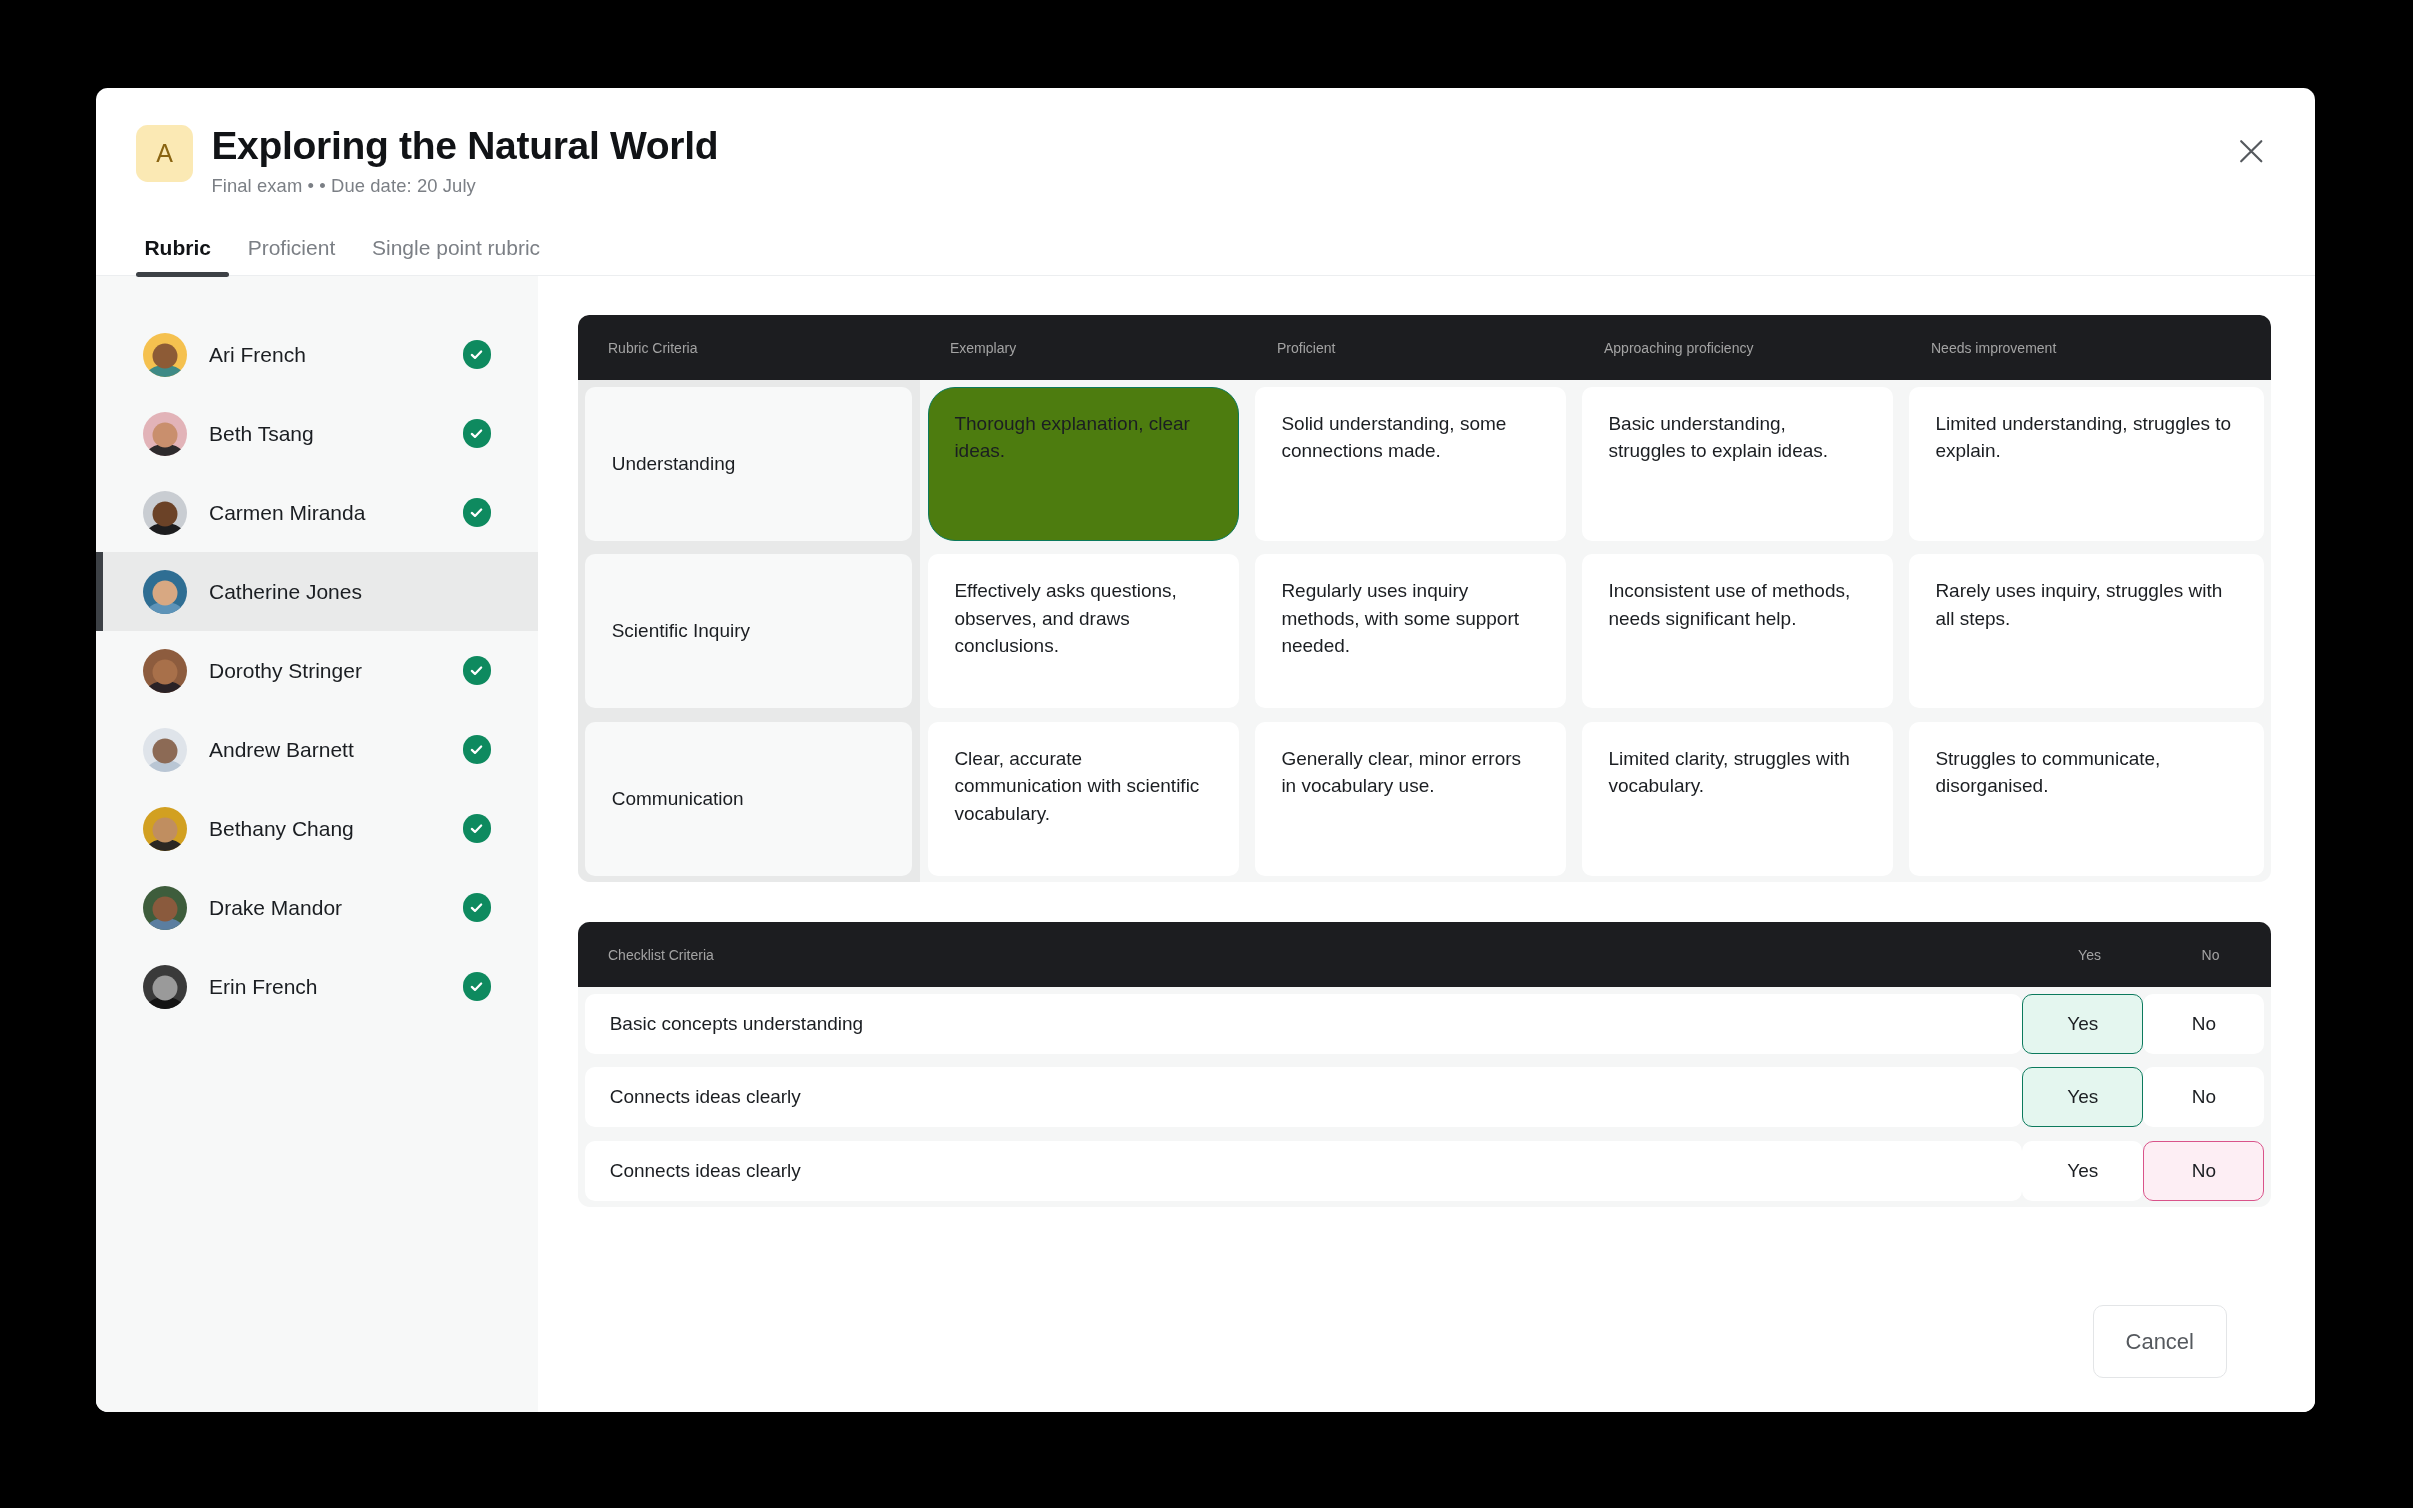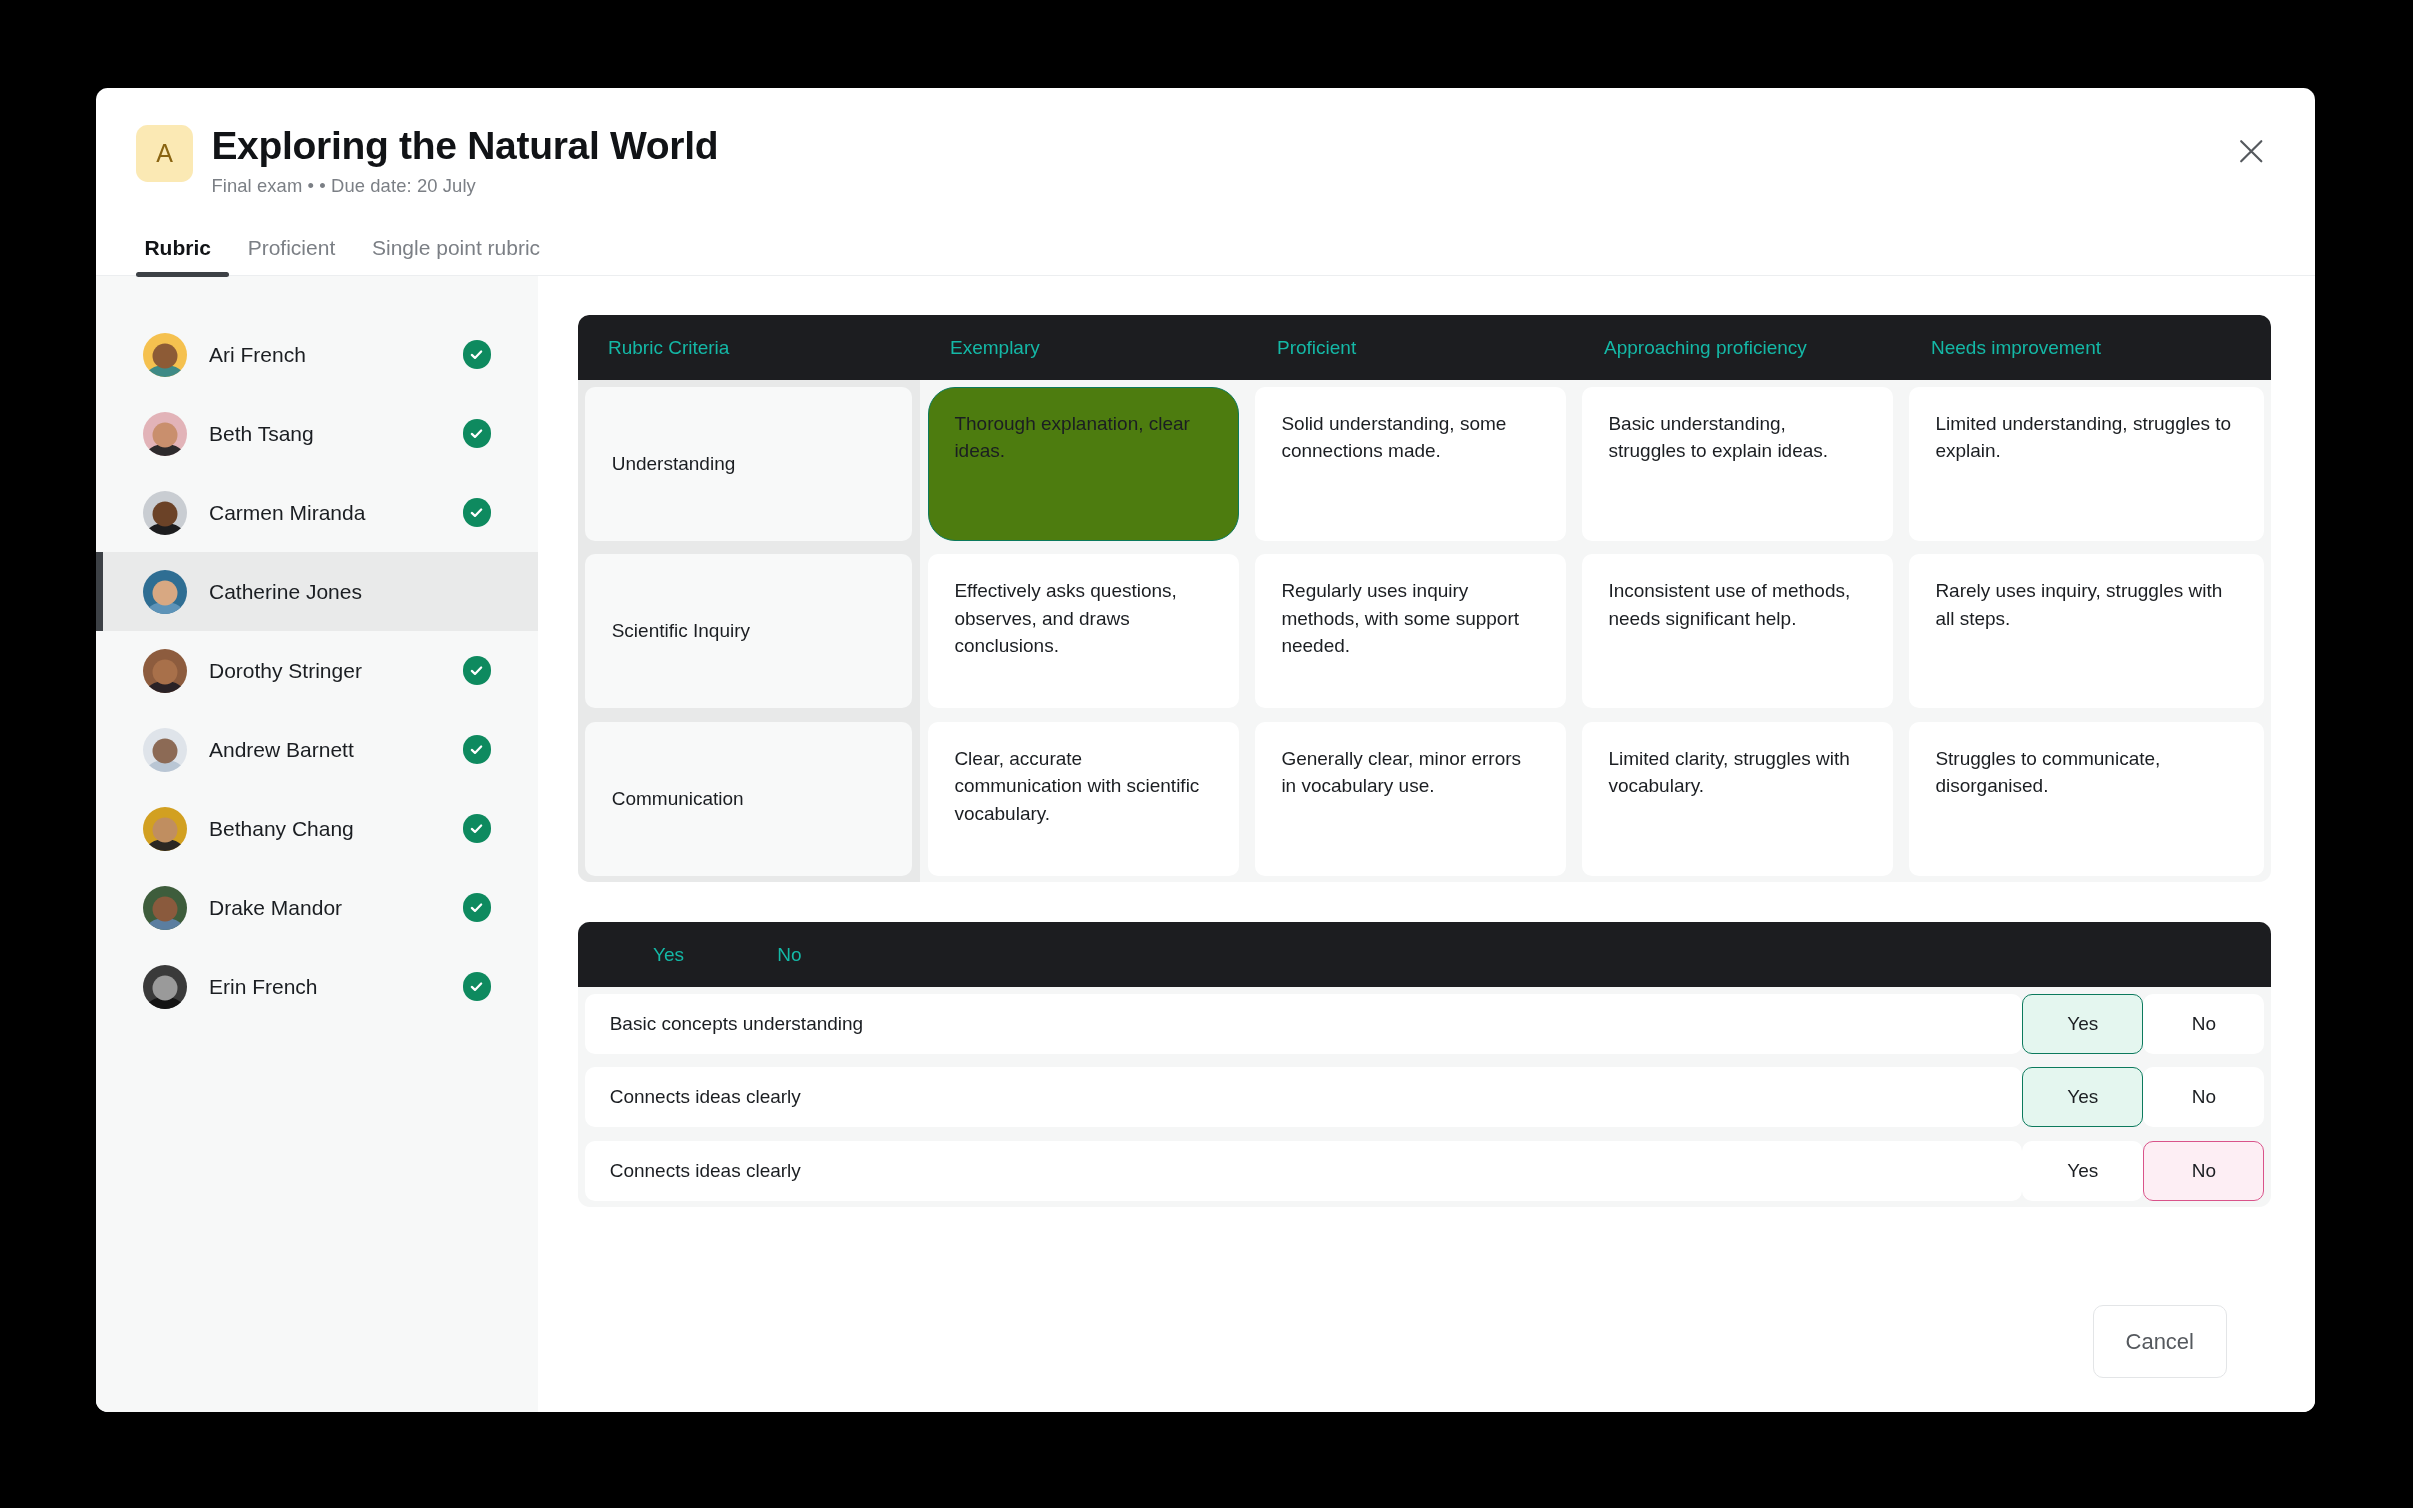--- a/index.html
+++ b/index.html
@@ -177,22 +177,22 @@
   }
   .table-head {
     background: #1c1d20;
     display: flex;
     align-items: center;
     height: 65px;
     padding: 0 0 0 30px;
     border-radius: 10px 10px 0 0;
   }
   .th {
-    color: #14b8a6;
-    font-size: 19px;
+    color: #a3a3a3;
+    font-size: 14px;
     font-weight: 400;
     white-space: nowrap;
   }
 
   
   .rub-col-0 { flex: 0 0 342px; }
   .rub-col   { flex: 0 0 327px; }
   .rub-col-l { flex: 1 1 auto; }
 
   .rubric-body { padding: 0; }
@@ -537,20 +537,21 @@
               </div>
               <div class="rub-cell rub-col-l">
                 <div class="rub-cell-inner">Struggles to communicate, disorganised.</div>
               </div>
             </div>
           </div>
       </div>
 
       <div class="checklist-card">
         <div class="check-head">
+          <div class="th th-criteria">Checklist Criteria</div>
           <div class="th th-yes">Yes</div>
           <div class="th th-no">No</div>
         </div>
         <div id="checklist-body">
             <div class="check-row">
               <div class="check-label">Basic concepts understanding</div>
               <div class="toggle-wrap">
                 <button class="toggle yes-sel">Yes</button>
                 <button class="toggle">No</button>
               </div>

